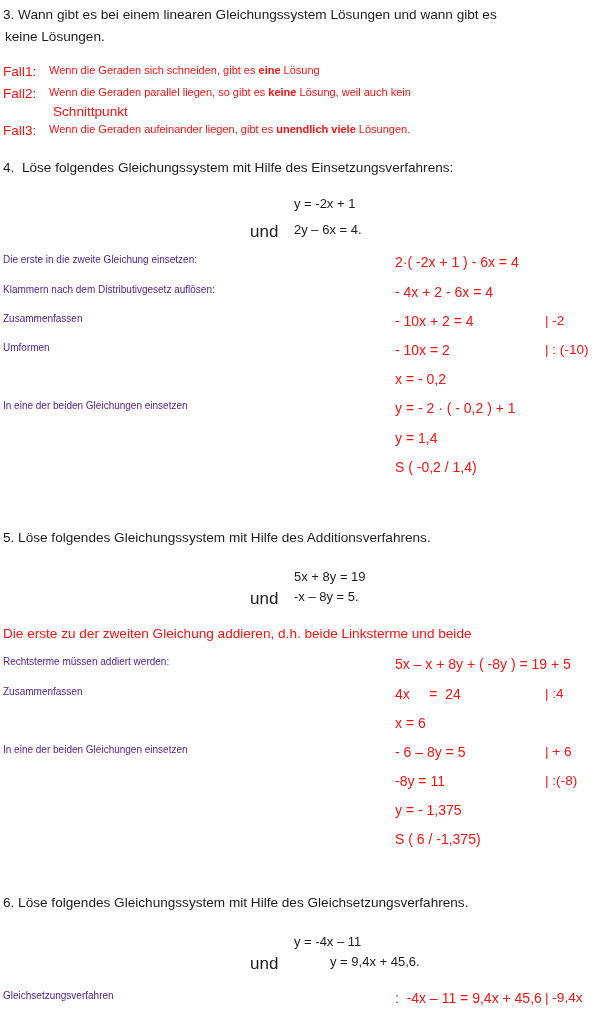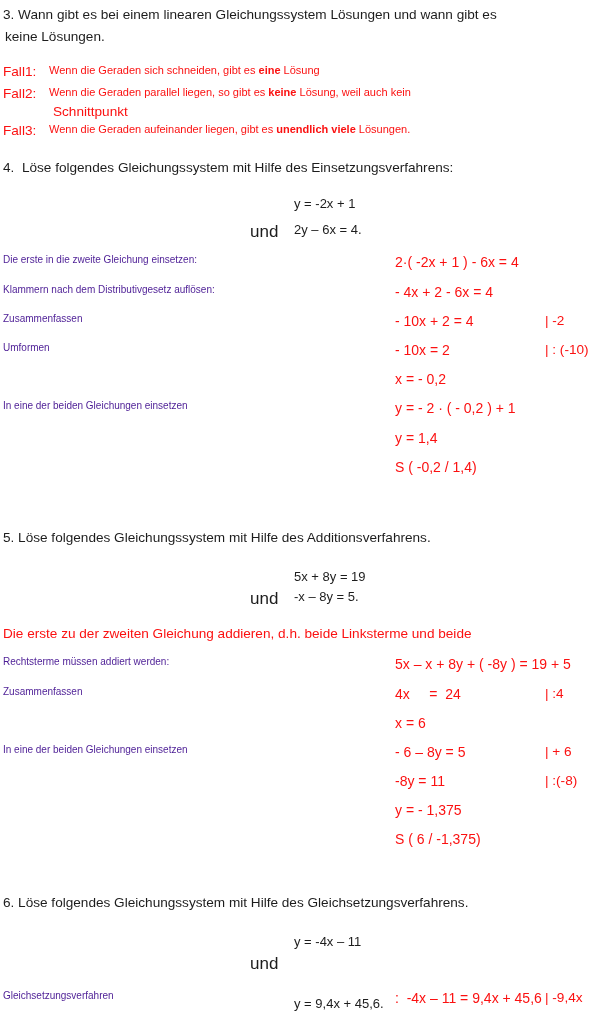--- a/index.html
+++ b/index.html
@@ -218,21 +218,21 @@
     <span class="lbl"></span>
     <span class="expr">S ( 6 / -1,375)</span>
     <span class="op"></span>
   </div>
 
   <div class="ln black" style="left:3px; top:895px;">6. Löse folgendes Gleichungssystem mit Hilfe des Gleichsetzungsverfahrens.</div>
 
   <div class="sys">
     <div class="eq" style="top:934px;">y = -4x – 11</div>
     <div class="und" style="top:954px;">und</div>
-    <div class="eq" style="top:996px;">y = 9,4x + 45,6.</div>
+    <div class="eq" style="top:954px;margin-left:36px;">y = 9,4x + 45,6.</div>
   </div>
 
   <div class="row" style="top:990px;">
     <span class="lbl">Gleichsetzungsverfahren</span>
     <span class="expr">:  -4x – 11 = 9,4x + 45,6</span>
     <span class="op">| -9,4x</span>
   </div>
 
 </div>
 

